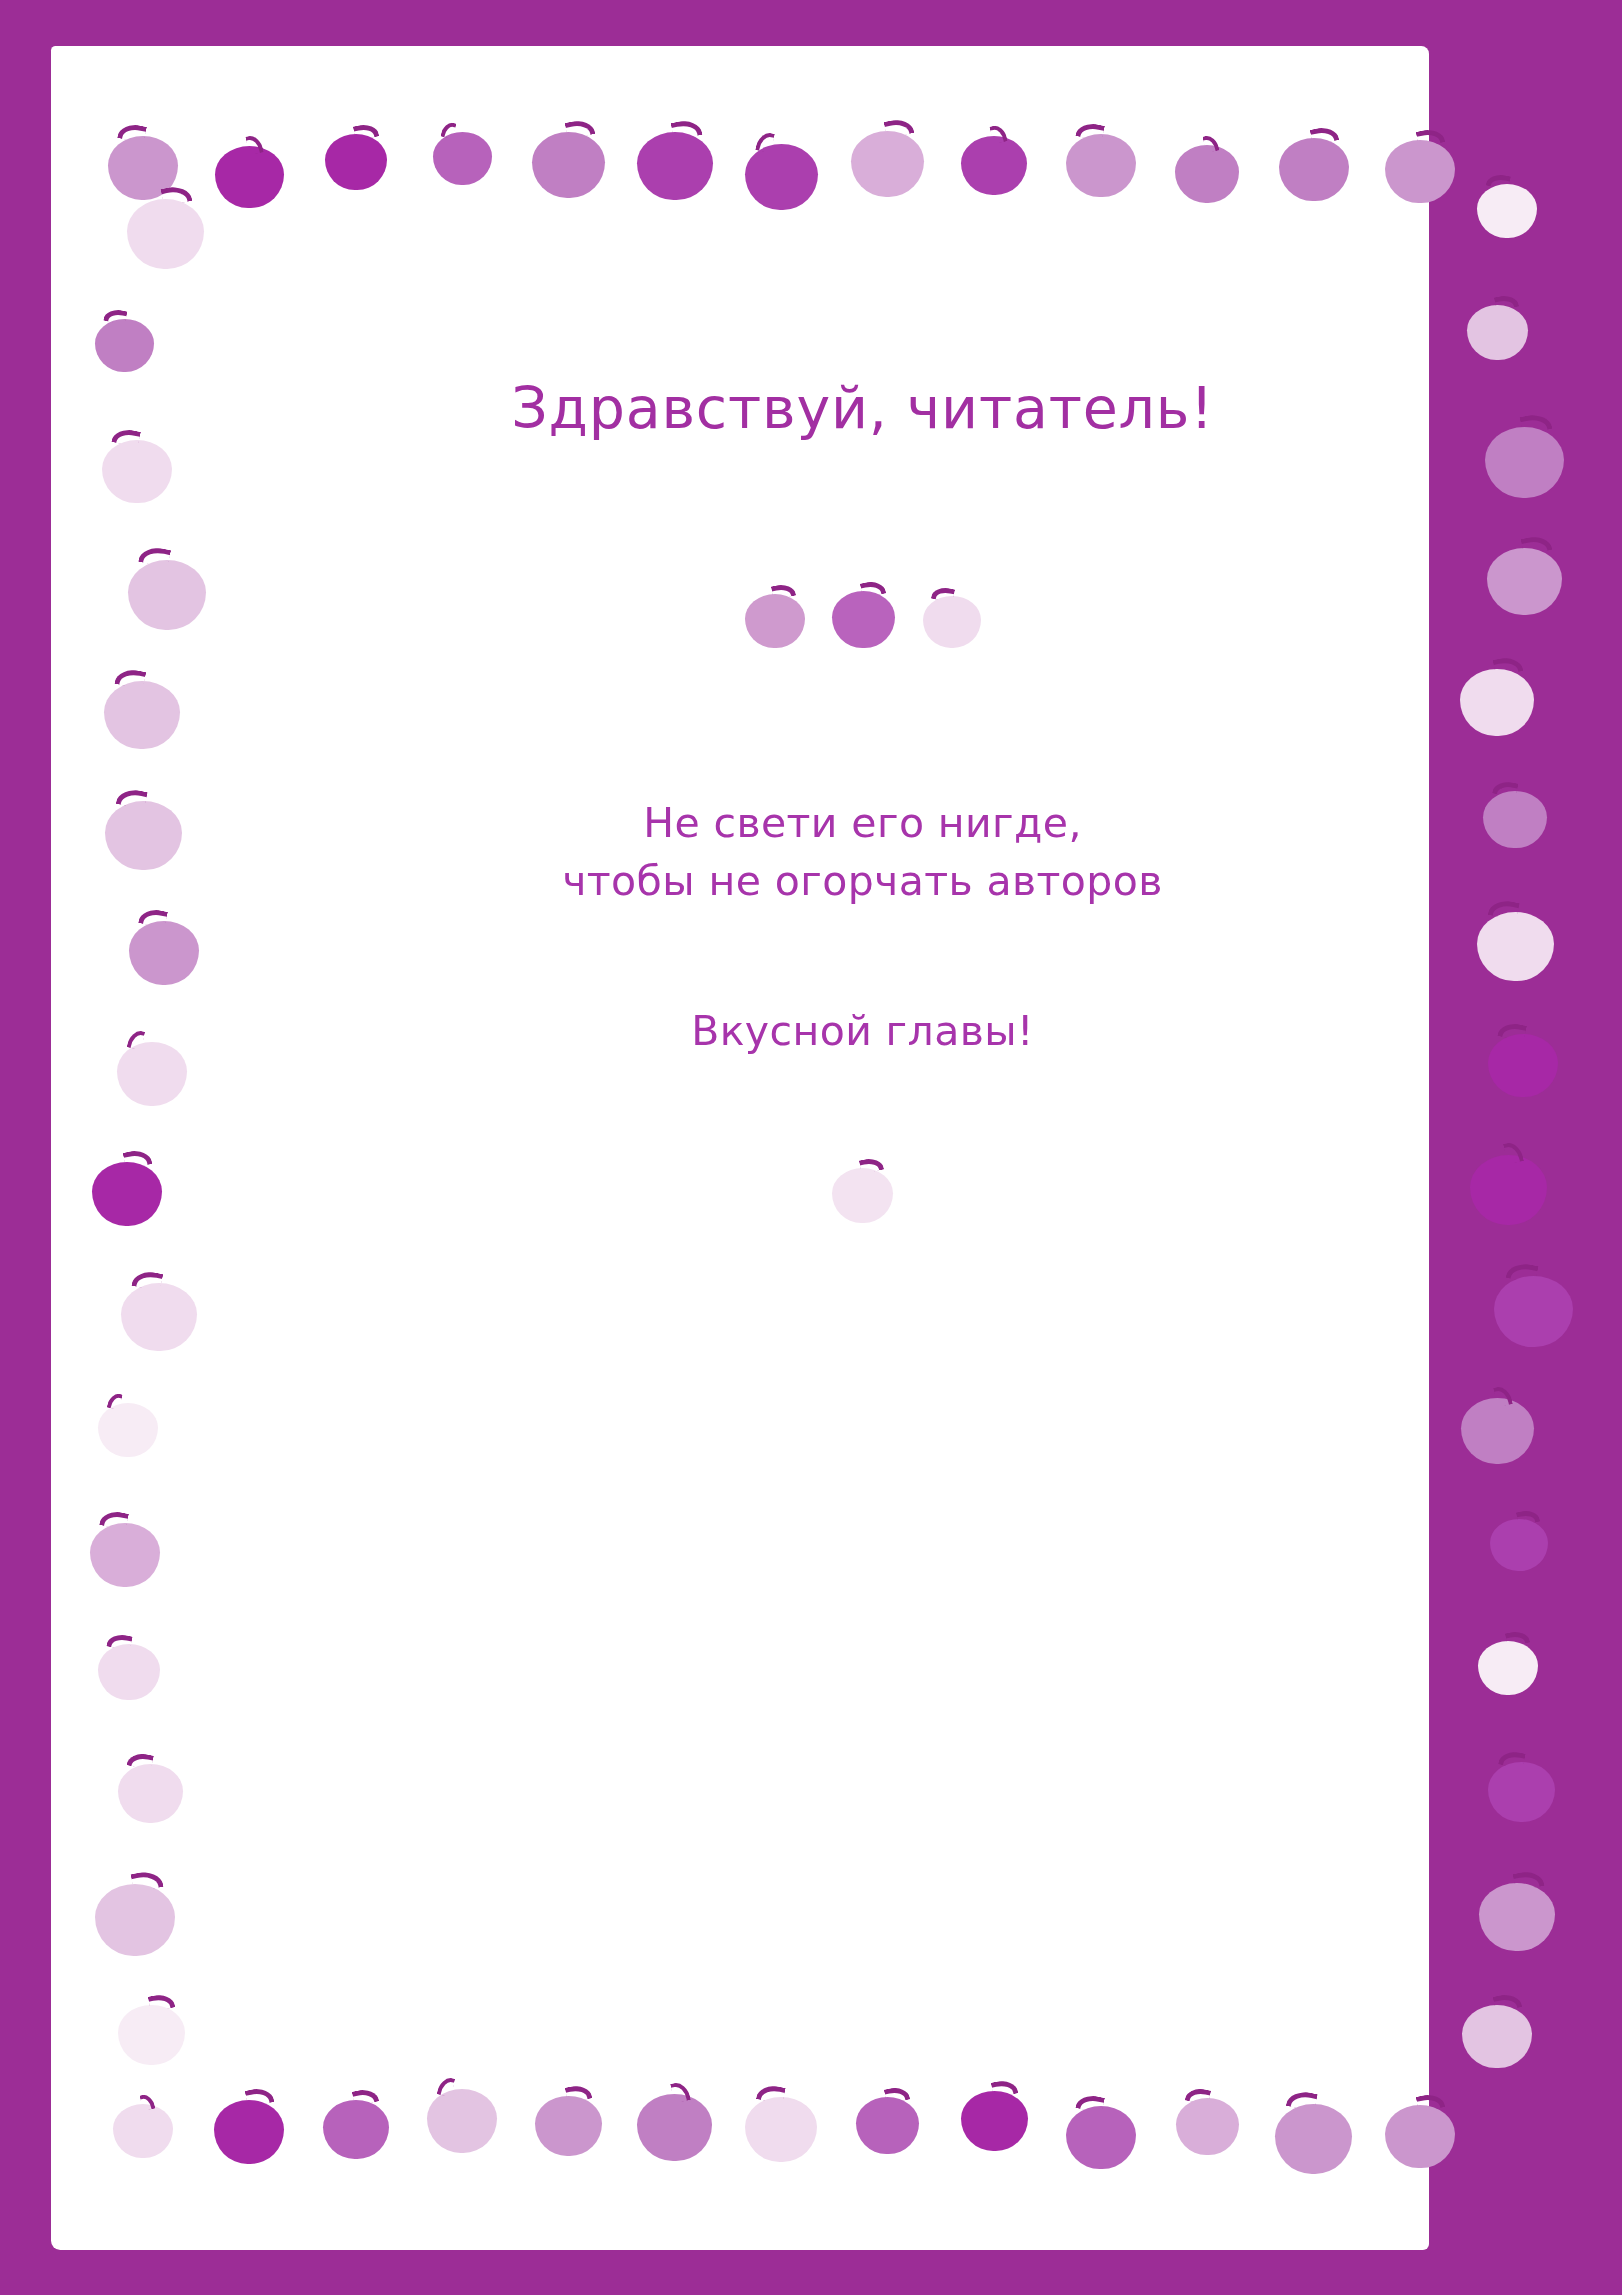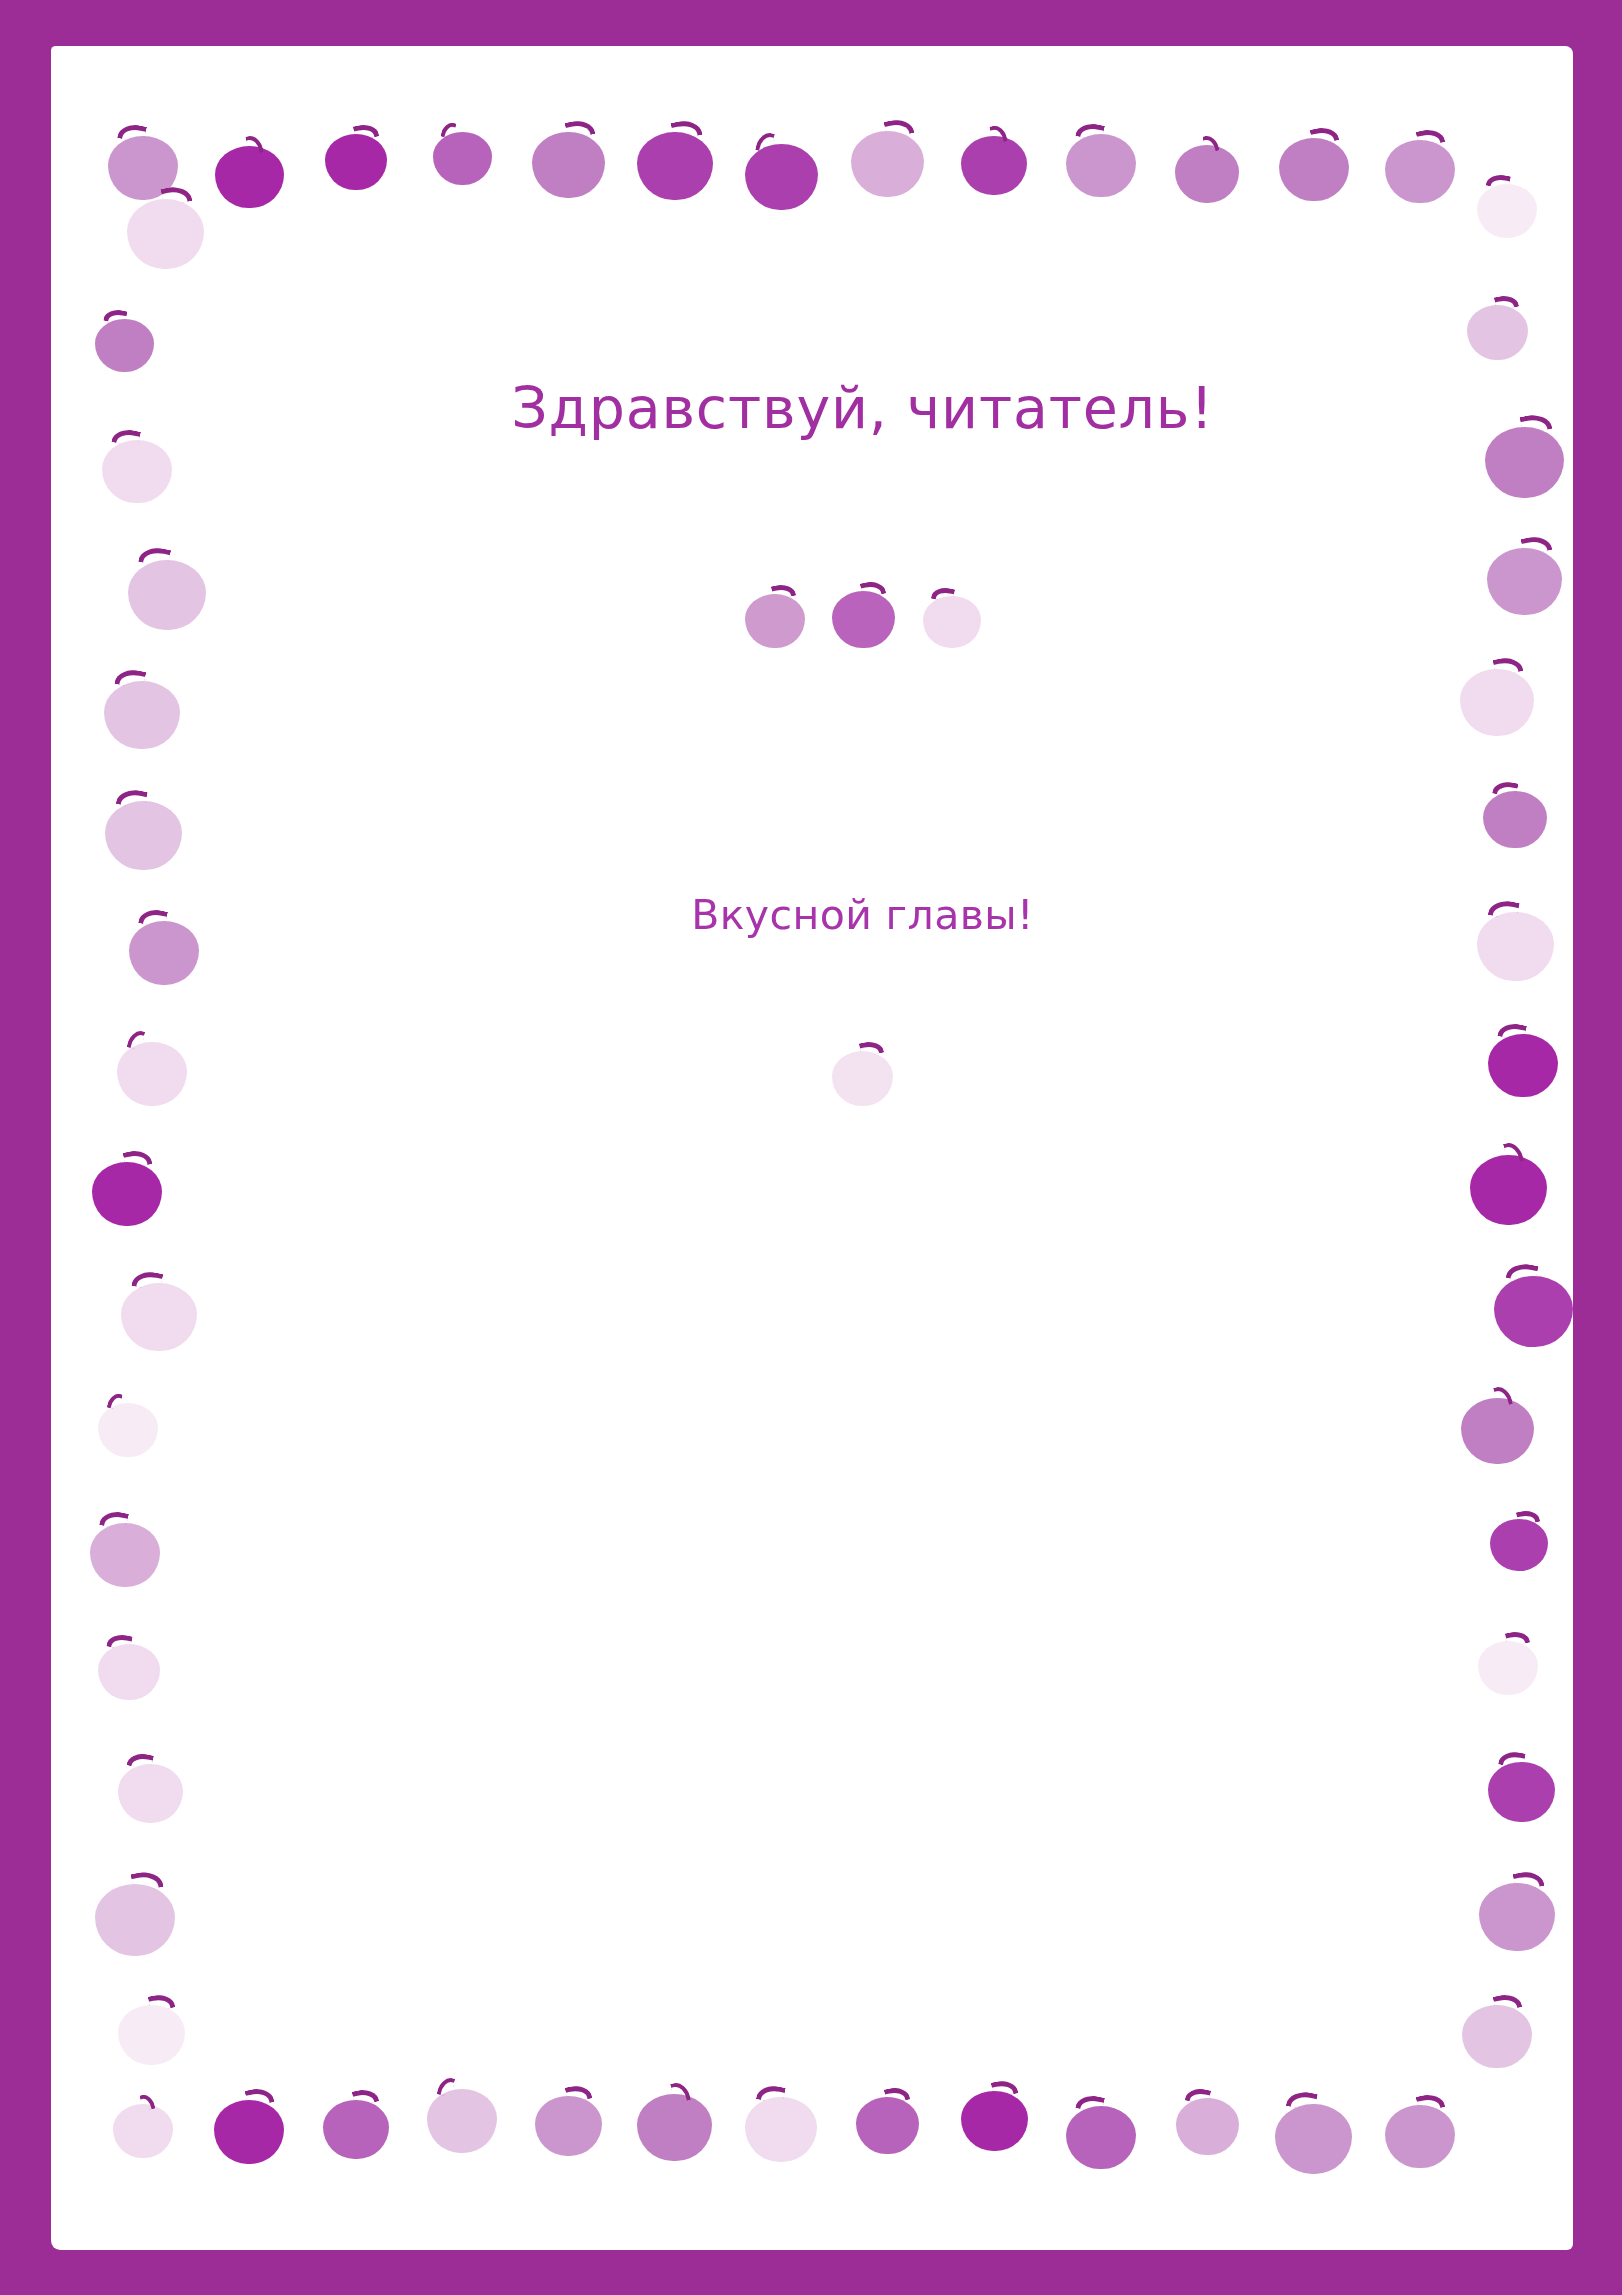--- a/index.html
+++ b/index.html
@@ -20,21 +20,21 @@
     width: 1623px;
     height: 2295px;
     background: #9c2d96;
   }
 
   
   .sheet {
     position: absolute;
     left: 51px;
     top: 46px;
-    width: 1522px;
+    width: 1378px;
     height: 2204px;
     background: #ffffff;
     border-radius: 4.6px 7.7px 6.1px 9.2px;
   }
 
   
   .berries {
     position: absolute;
     left: 0; top: 0;
     width: 100%; height: 100%;
@@ -376,20 +376,22 @@
         </div>
         <div class="berry flip" style="width:58px;height:52px;">
           <div class="body" style="background:#f0dcee"></div>
             <div class="stem"></div>
         </div>
       </div>
 
 
       <div class="spacer-md"></div>
 
+      <p class="para" style="white-space: pre-line;">Не свети его нигде,
+чтобы не огорчать авторов</p>
 
       <div class="spacer-lg"></div>
 
       <p class="para">Вкусной главы!</p>
 
       <div class="single-berry">
         <div class="berry" style="width:61px;height:55px;">
           <div class="body" style="background:#f3e3f1"></div>
             <div class="stem"></div>
         </div>

